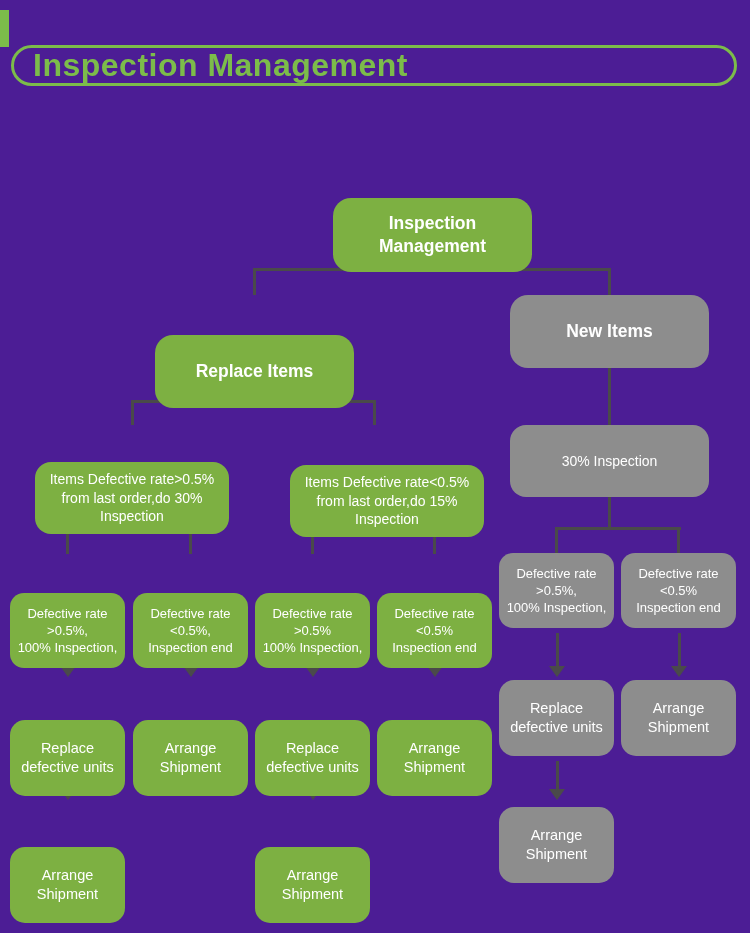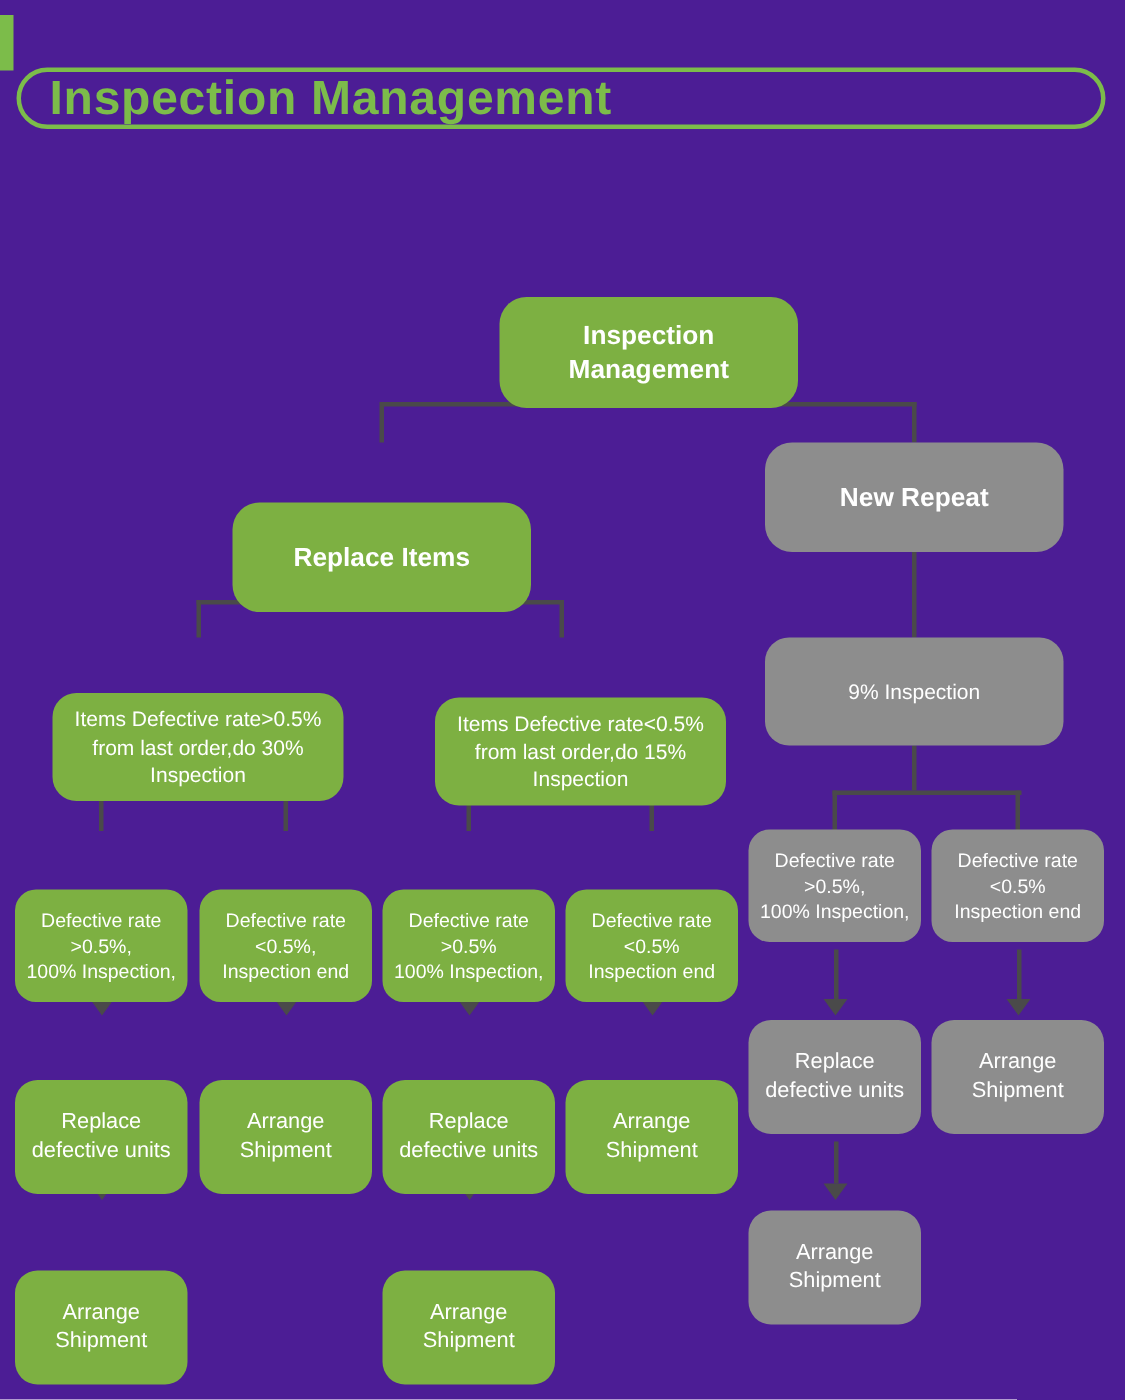--- a/index.html
+++ b/index.html
@@ -99,29 +99,29 @@
     </div>
   <div class="arrow" style="left:549px;top:761px">
       <i class="shaft" style="height:28px"></i>
       <i class="head"></i>
     </div>
 
   <div class="node green big" style="left:333px;top:158px;width:199px;height:74px">Inspection
 Management</div>
 
   <div class="node green big" style="left:155px;top:295px;width:199px;height:73px">Replace Items</div>
-  <div class="node gray big" style="left:510px;top:295px;width:199px;height:73px">New Repeat</div>
+  <div class="node gray big" style="left:510px;top:295px;width:199px;height:73px">New Items</div>
 
   <div class="node green mid" style="left:35px;top:422px;width:194px;height:72px">Items Defective rate&gt;0.5%
 from last order,do 30%
 Inspection</div>
   <div class="node green mid" style="left:290px;top:425px;width:194px;height:72px">Items Defective rate&lt;0.5%
 from last order,do 15%
 Inspection</div>
-  <div class="node gray mid" style="left:510px;top:425px;width:199px;height:72px">9% Inspection</div>
+  <div class="node gray mid" style="left:510px;top:425px;width:199px;height:72px">30% Inspection</div>
 
   <div class="node green small" style="left:10px;top:553px;width:115px;height:75px">Defective rate
 &gt;0.5%,
 100% Inspection,</div>
   <div class="node green small" style="left:133px;top:553px;width:115px;height:75px">Defective rate
 &lt;0.5%,
 Inspection end</div>
   <div class="node green small" style="left:255px;top:553px;width:115px;height:75px">Defective rate
 &gt;0.5%
 100% Inspection,</div>

